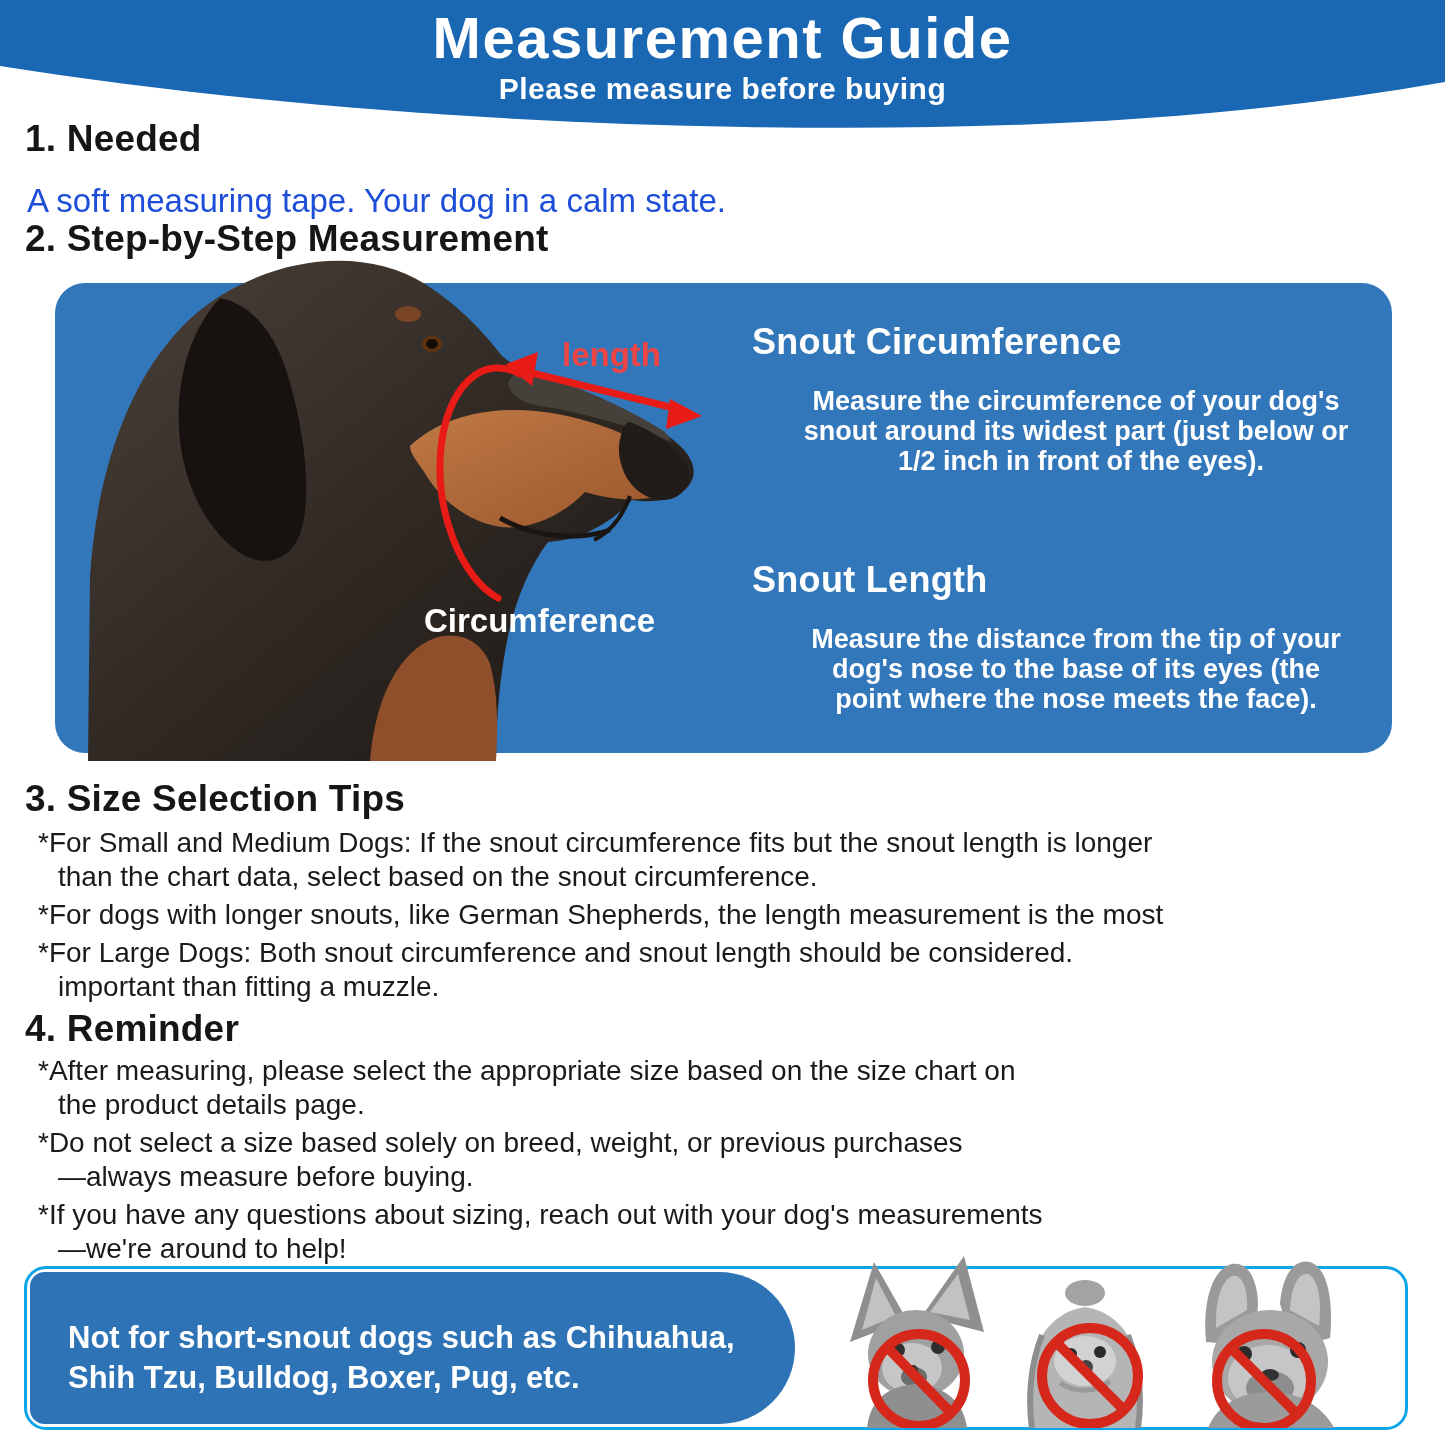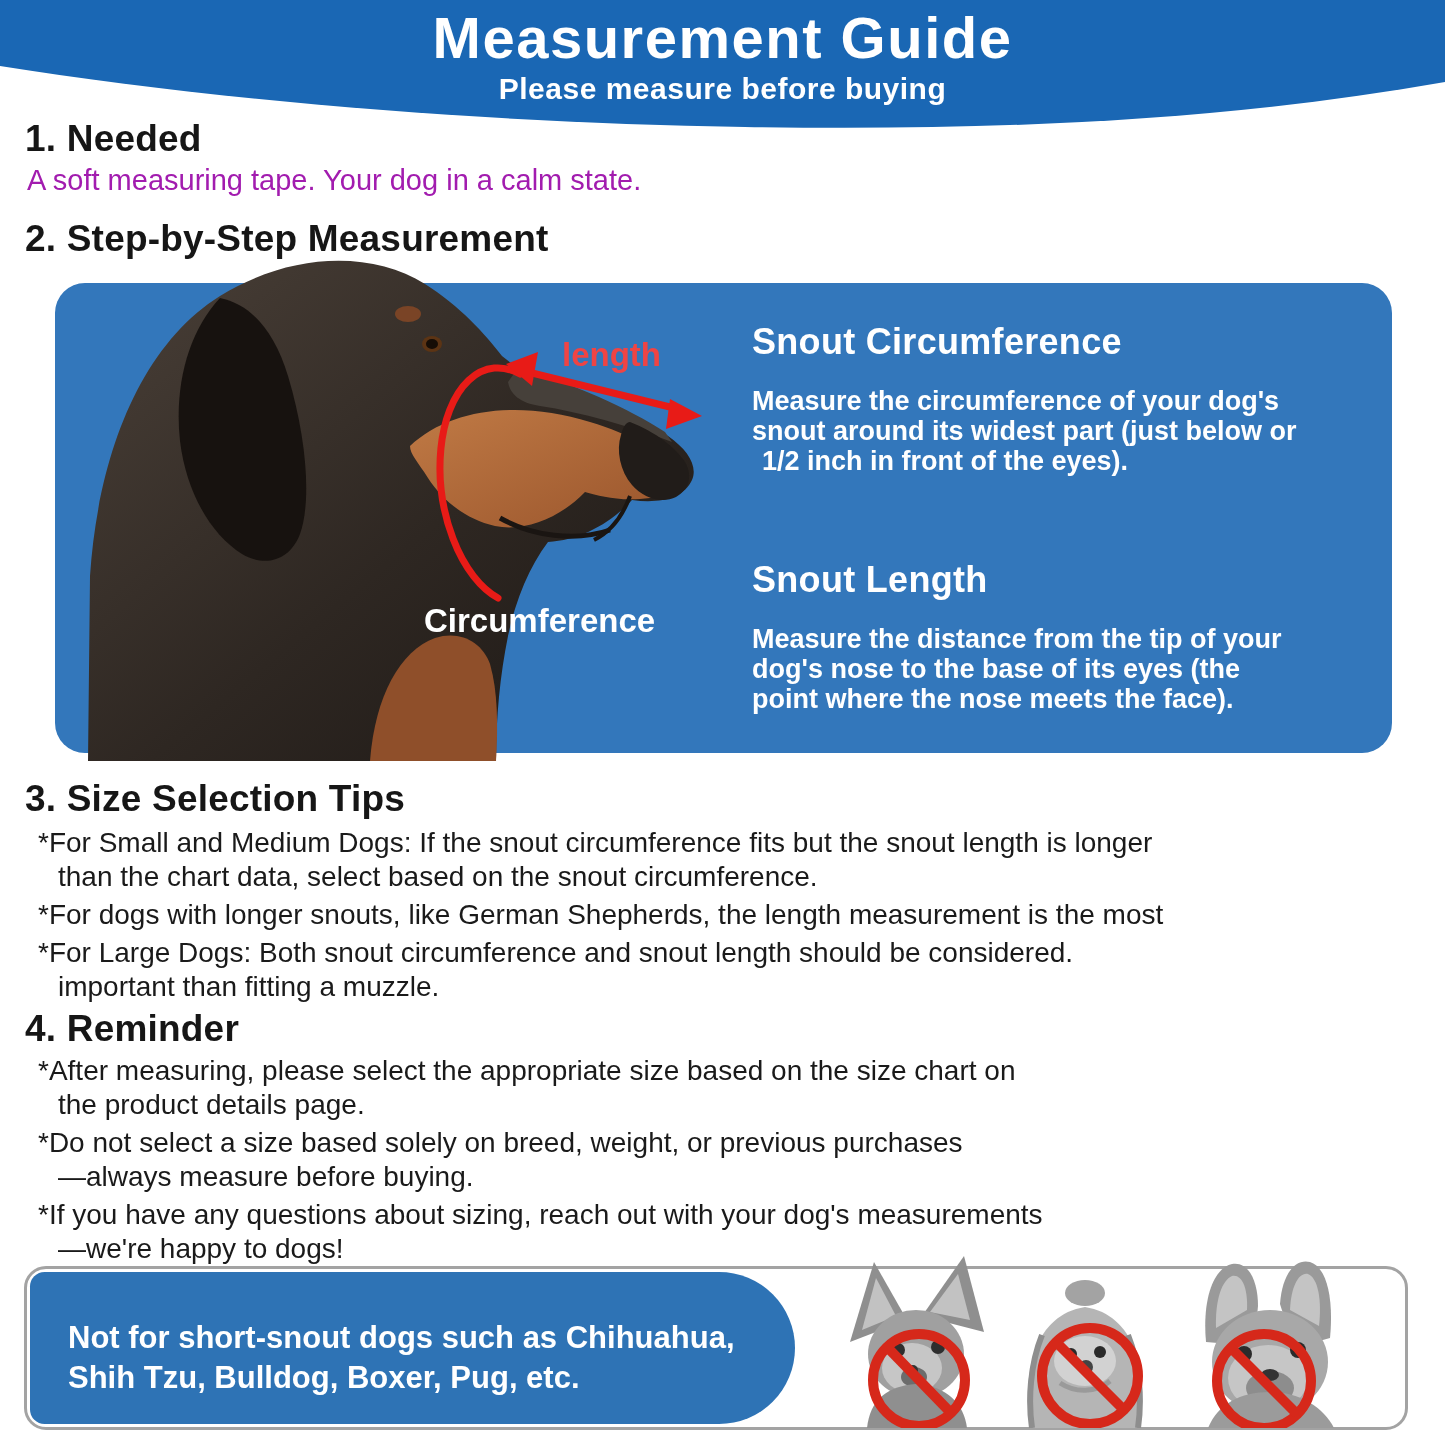--- a/index.html
+++ b/index.html
@@ -11,56 +11,56 @@
   .banner svg{position:absolute;left:0;top:0;}
   .banner-title{position:absolute;left:0;top:4px;width:100%;text-align:center;
     font-size:58px;font-weight:800;color:#fff;letter-spacing:1.5px;white-space:nowrap;}
   .banner-subtitle{position:absolute;left:0;top:72px;width:100%;text-align:center;
     font-size:30px;font-weight:700;color:#fff;letter-spacing:.5px;white-space:nowrap;}
 
   
   .sec-h{position:absolute;left:25px;margin:0;font-size:37px;font-weight:800;
     color:#161616;letter-spacing:.2px;white-space:nowrap;}
   #h-needed{top:118px;}
-  #needed-body{position:absolute;left:27px;top:164px;font-size:29px;font-weight:500;
-    color:#a21caf;white-space:nowrap;}
+  #needed-body{position:absolute;left:27px;top:182px;font-size:33px;font-weight:500;
+    color:#1d4ed8;white-space:nowrap;}
   #h-steps{top:218px;}
   #h-tips{top:778px;}
   #h-reminder{top:1008px;}
 
   
   .measure-box{position:absolute;left:55px;top:283px;width:1337px;height:470px;
     background:#3377bb;border-radius:30px;}
   .dog-svg{position:absolute;left:70px;top:256px;width:700px;height:505px;}
   .lbl-length{position:absolute;left:562px;top:336px;color:#ef4444;font-size:33px;
     font-weight:700;white-space:nowrap;}
   .lbl-circ{position:absolute;left:424px;top:602px;color:#fff;font-size:33px;
     font-weight:700;white-space:nowrap;}
   .info-block{position:absolute;left:752px;width:648px;}
   #block-circ{top:322px;}
   #block-len{top:560px;}
   .info-block h3{margin:0;font-size:36px;line-height:40px;font-weight:800;color:#fff;
     letter-spacing:.3px;white-space:nowrap;}
   .info-block .plines{margin-top:24px;font-size:27px;line-height:30px;font-weight:700;
     color:#fff;}
-  .pline{white-space:nowrap;}
+  .pline{white-space:nowrap;text-align:center;}
   .pline.indent{padding-left:10px;}
 
   
   .bullets{position:absolute;left:38px;font-size:28px;line-height:34px;font-weight:500;
     color:#1a1a1a;}
   #tips-lines{top:826px;}
   #rem-lines{top:1054px;}
   .bline{white-space:nowrap;}
   .bline.cont{padding-left:20px;}
   .bline.gap{margin-top:4px;}
 
   
   .footer-box{position:absolute;left:24px;top:1266px;width:1384px;height:164px;
-    background:#fff;border:3px solid #a3a3a3;border-radius:22px;box-sizing:border-box;}
+    background:#fff;border:3px solid #0ea5e9;border-radius:22px;box-sizing:border-box;}
   .footer-blue{position:absolute;left:3px;top:3px;width:765px;height:152px;
     background:#2e73b5;border-radius:15px 78px 78px 15px;}
   .footer-text{padding:46px 0 0 38px;color:#fff;font-size:31px;font-weight:700;
     line-height:40px;}
   .footer-text div{white-space:nowrap;}
   .fdog{position:absolute;}
   #dog-chihuahua{left:812px;top:1250px;width:190px;height:178px;}
   #dog-shihtzu{left:1000px;top:1275px;width:170px;height:153px;}
   #dog-frenchie{left:1178px;top:1258px;width:180px;height:170px;}
 </style>
@@ -173,21 +173,21 @@
     <div class="bline cont">important than fitting a muzzle.</div>
   </div>
 
   <h2 class="sec-h" id="h-reminder">4. Reminder</h2>
   <div class="bullets" id="rem-lines">
     <div class="bline">*After measuring, please select the appropriate size based on the size chart on</div>
     <div class="bline cont">the product details page.</div>
     <div class="bline gap">*Do not select a size based solely on breed, weight, or previous purchases</div>
     <div class="bline cont">—always measure before buying.</div>
     <div class="bline gap">*If you have any questions about sizing, reach out with your dog's measurements</div>
-    <div class="bline cont">—we're happy to dogs!</div>
+    <div class="bline cont">—we're around to help!</div>
   </div>
 
   <section class="footer-box">
     <div class="footer-blue">
       <div class="footer-text">
         <div>Not for short-snout dogs such as Chihuahua,</div>
         <div>Shih Tzu, Bulldog, Boxer, Pug, etc.</div>
       </div>
     </div>
   </section>

